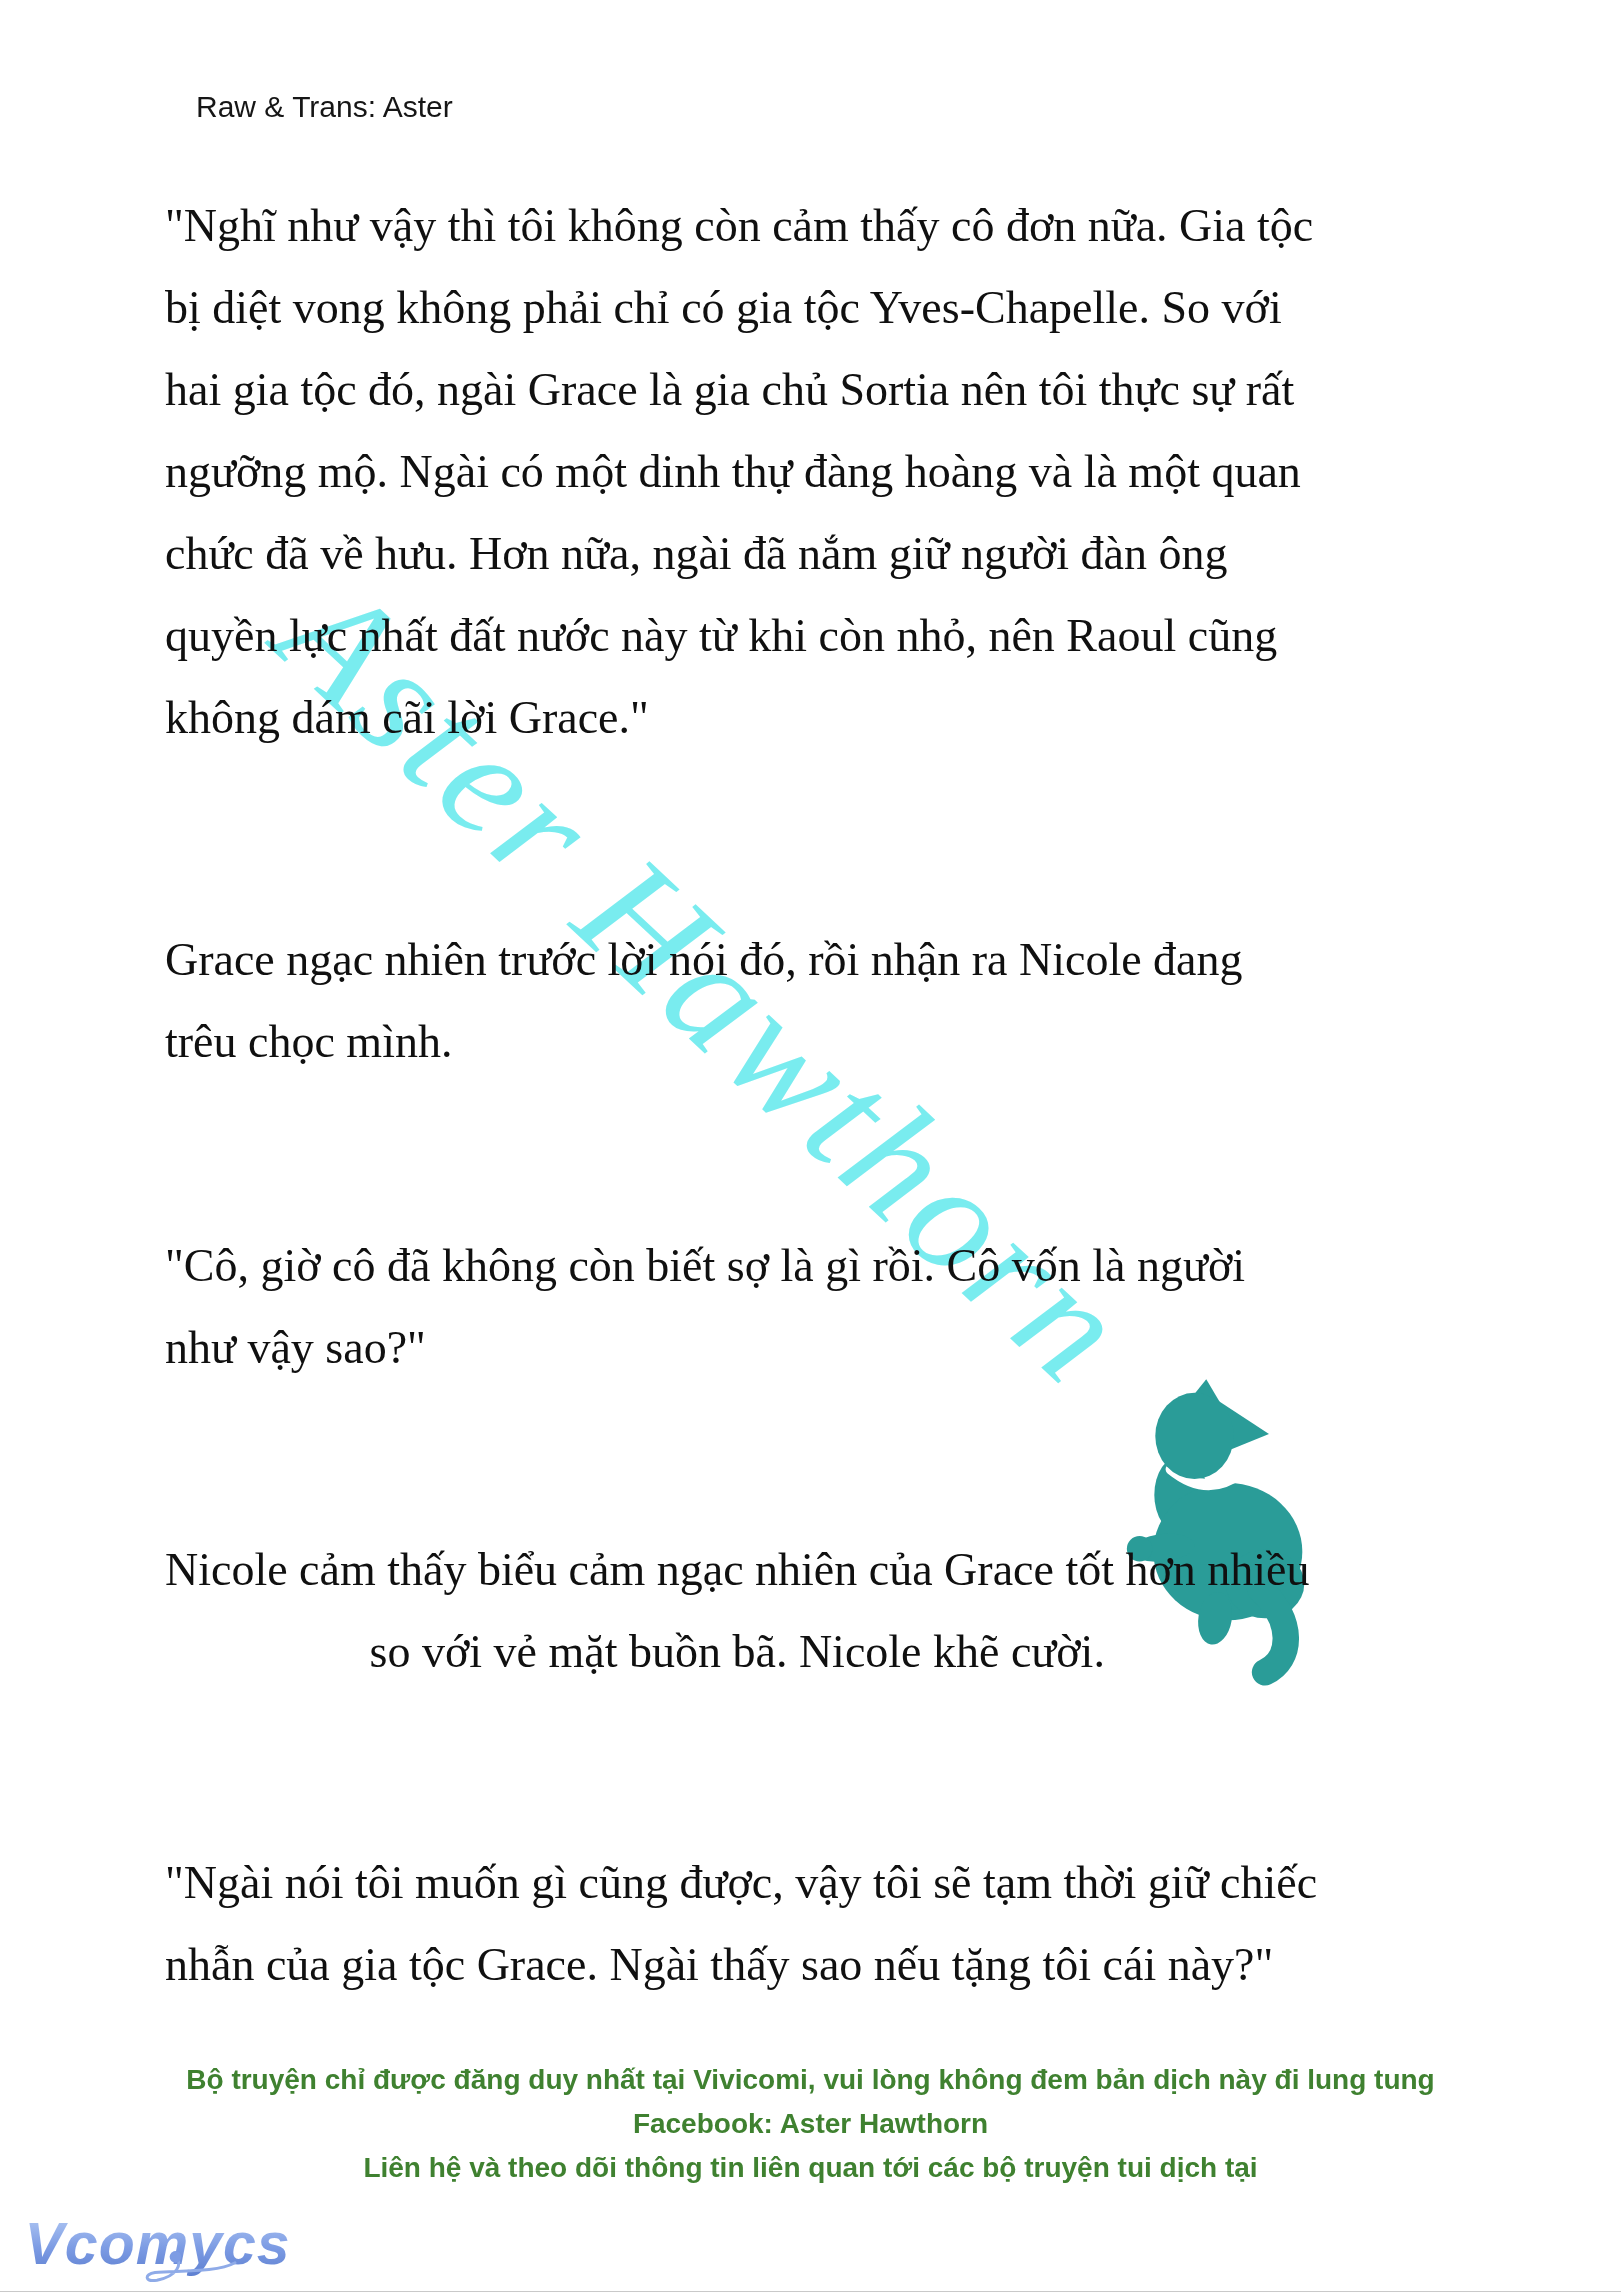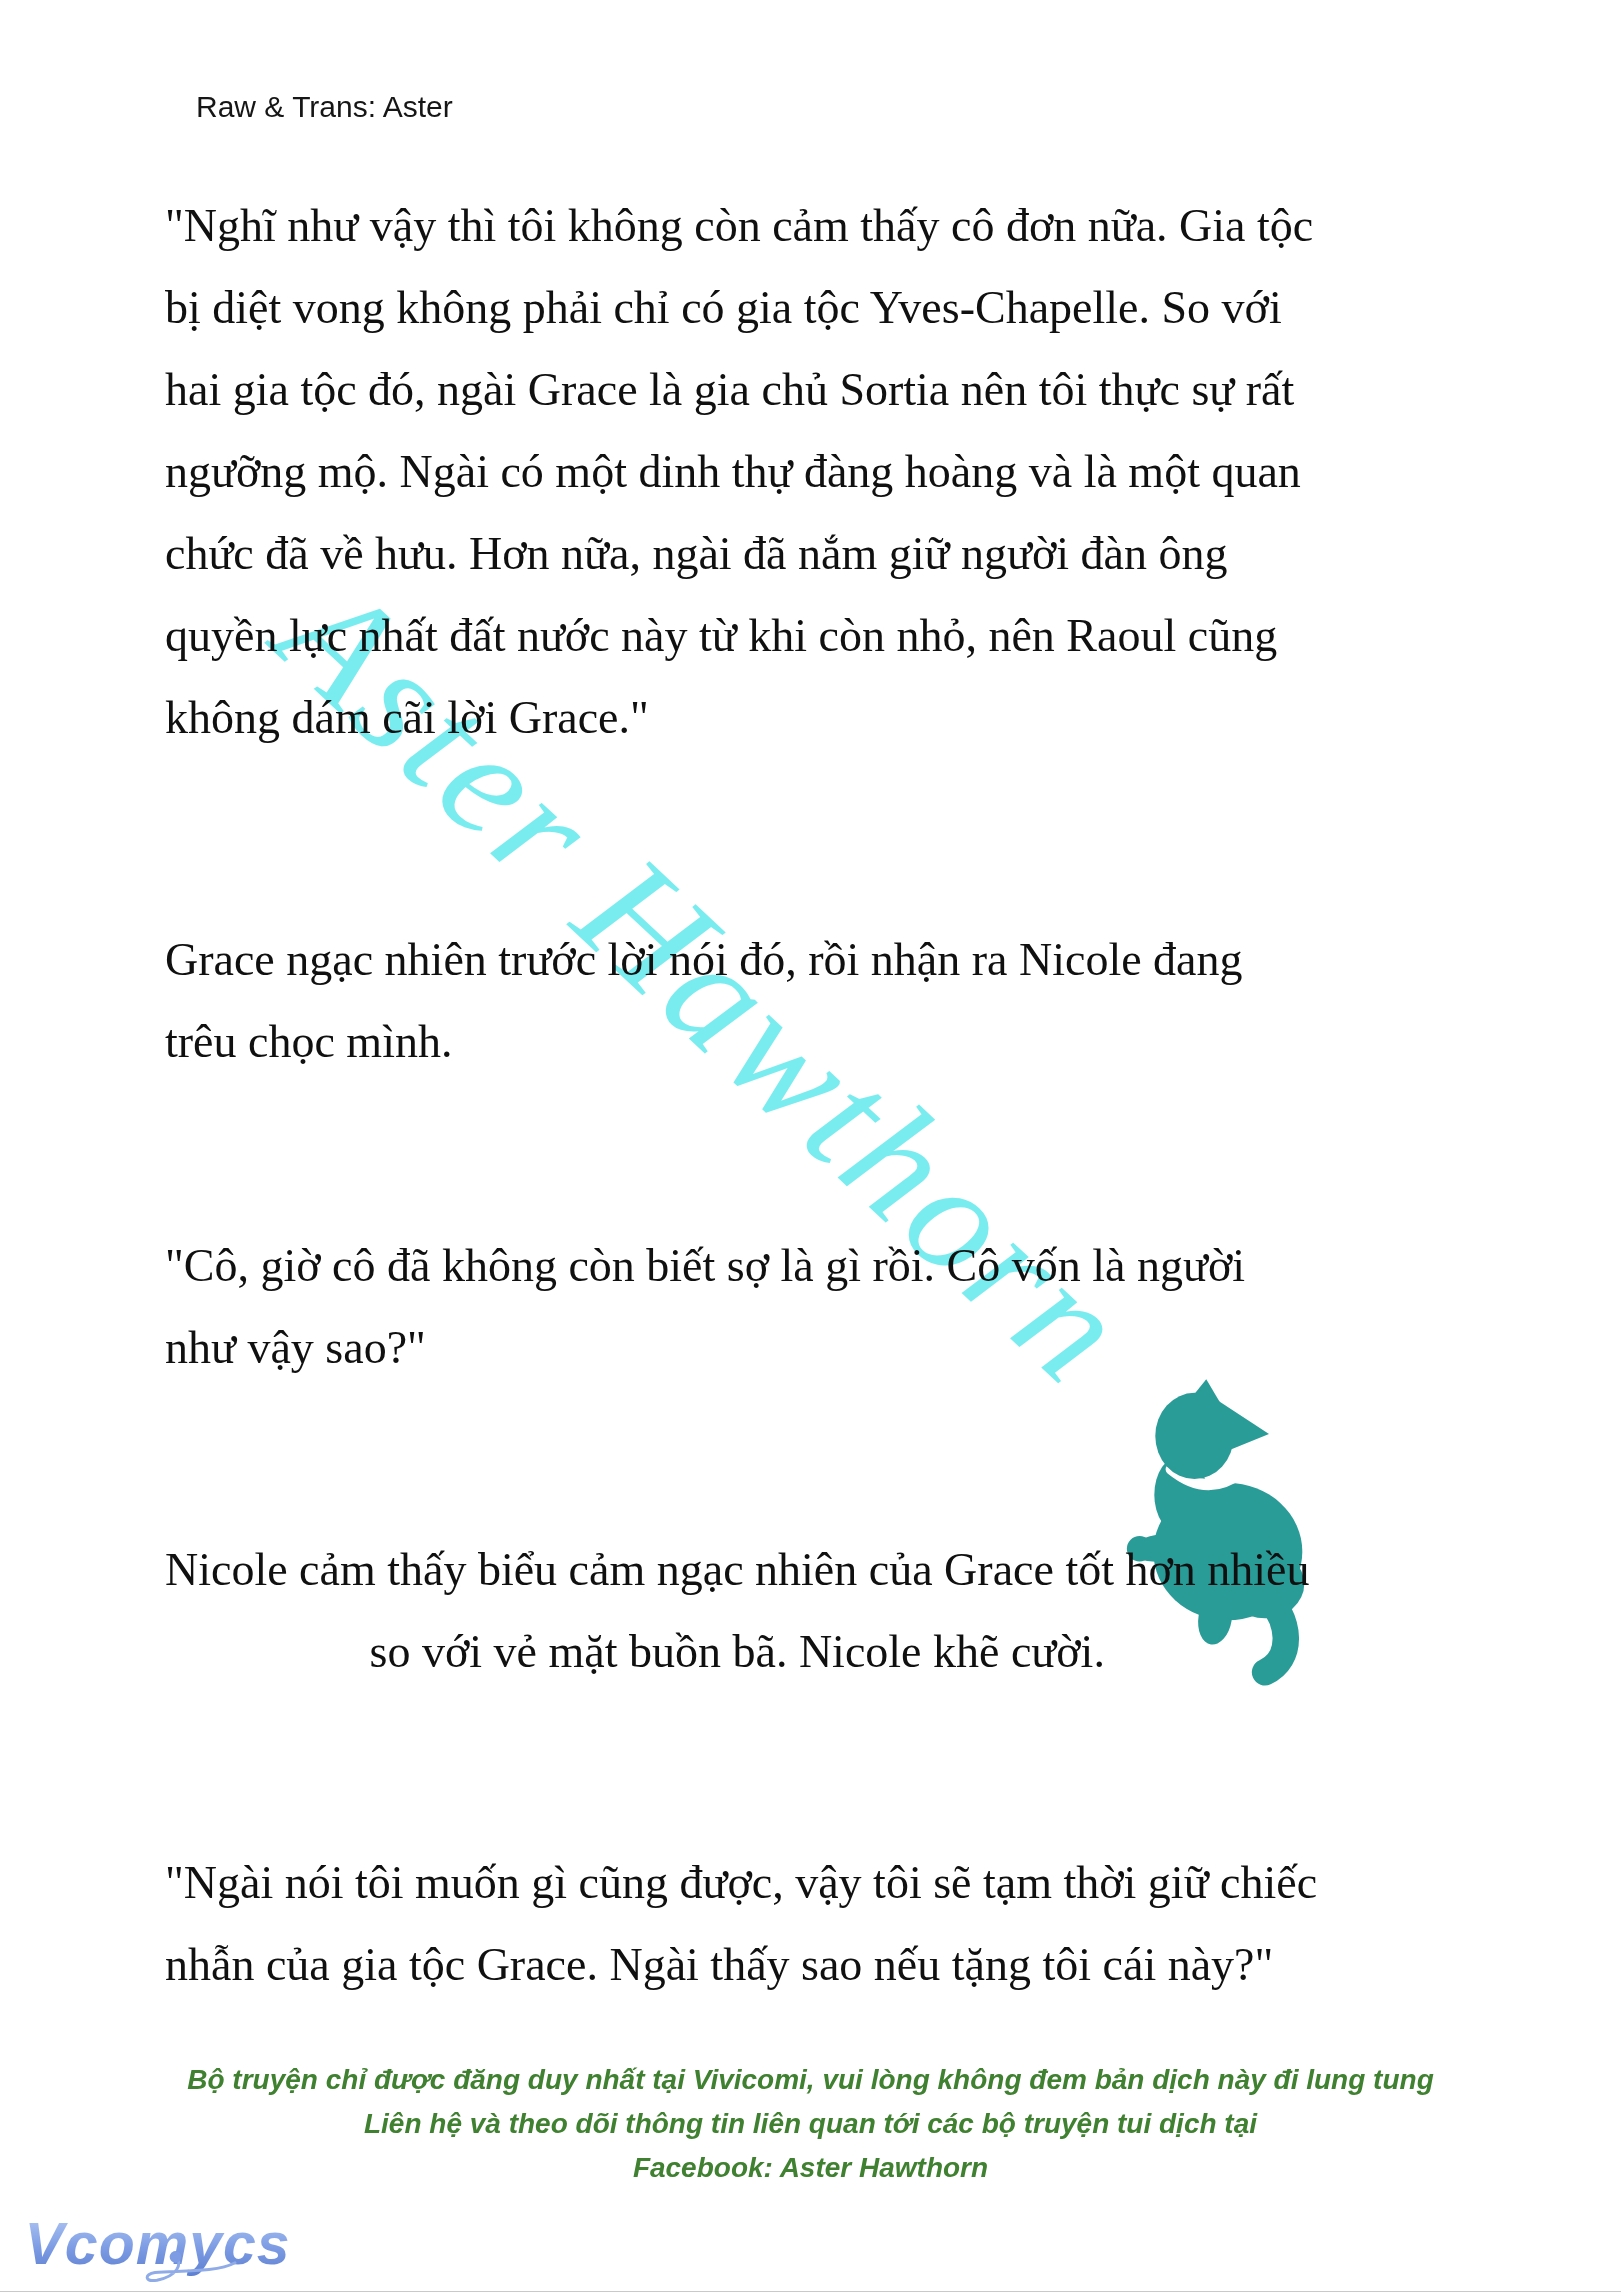--- a/index.html
+++ b/index.html
@@ -46,21 +46,21 @@
   .p4{top:1529px;text-align:center;}
   .p5{top:1842px;}
   .cat{
     position:absolute;left:1120px;top:1375px;width:198px;height:318px;
     z-index:2;
   }
   .footer{
     position:absolute;left:0;top:2058px;width:100%;
     text-align:center;
     font-family:"Liberation Sans","DejaVu Sans",sans-serif;
-    font-weight:bold;font-style:italic;
+    font-weight:bold;
     font-size:28px;line-height:44px;
     color:#3f8130;
     z-index:3;
   }
   .logo{
     position:absolute;left:24.5px;top:2210px;
     z-index:3;
   }
   .logo-text{
     font-family:"Liberation Sans","DejaVu Sans",sans-serif;
@@ -123,22 +123,22 @@
       <polygon points="88,4 56,44 114,48"></polygon>
 
       <polygon points="94,22 152,60 98,82"></polygon>
 
       <ellipse cx="76" cy="62" rx="40" ry="44"></ellipse>
     </g>
   </svg>
 
   <div class="footer">
     <div>Bộ truyện chỉ được đăng duy nhất tại Vivicomi, vui lòng không đem bản dịch này đi lung tung</div>
+    <div>Facebook: Aster Hawthorn</div>
     <div>Liên hệ và theo dõi thông tin liên quan tới các bộ truyện tui dịch tại</div>
-    <div>Facebook: Aster Hawthorn</div>
   </div>
 
   <div class="logo">
     <span class="logo-text">Vcomycs</span>
     <svg class="logo-flourish" width="108" height="39" viewBox="0 0 110 40" xmlns="http://www.w3.org/2000/svg">
       <path d="M 34,2 C 44,14 36,26 16,30 C 4,32 2,24 14,22 C 40,20 78,22 96,12" fill="none" stroke="#8fabe8" stroke-width="3" stroke-linecap="round"></path>
       <circle cx="35" cy="6" r="6" fill="#7d9ce4"></circle>
     </svg>
   </div>
 

